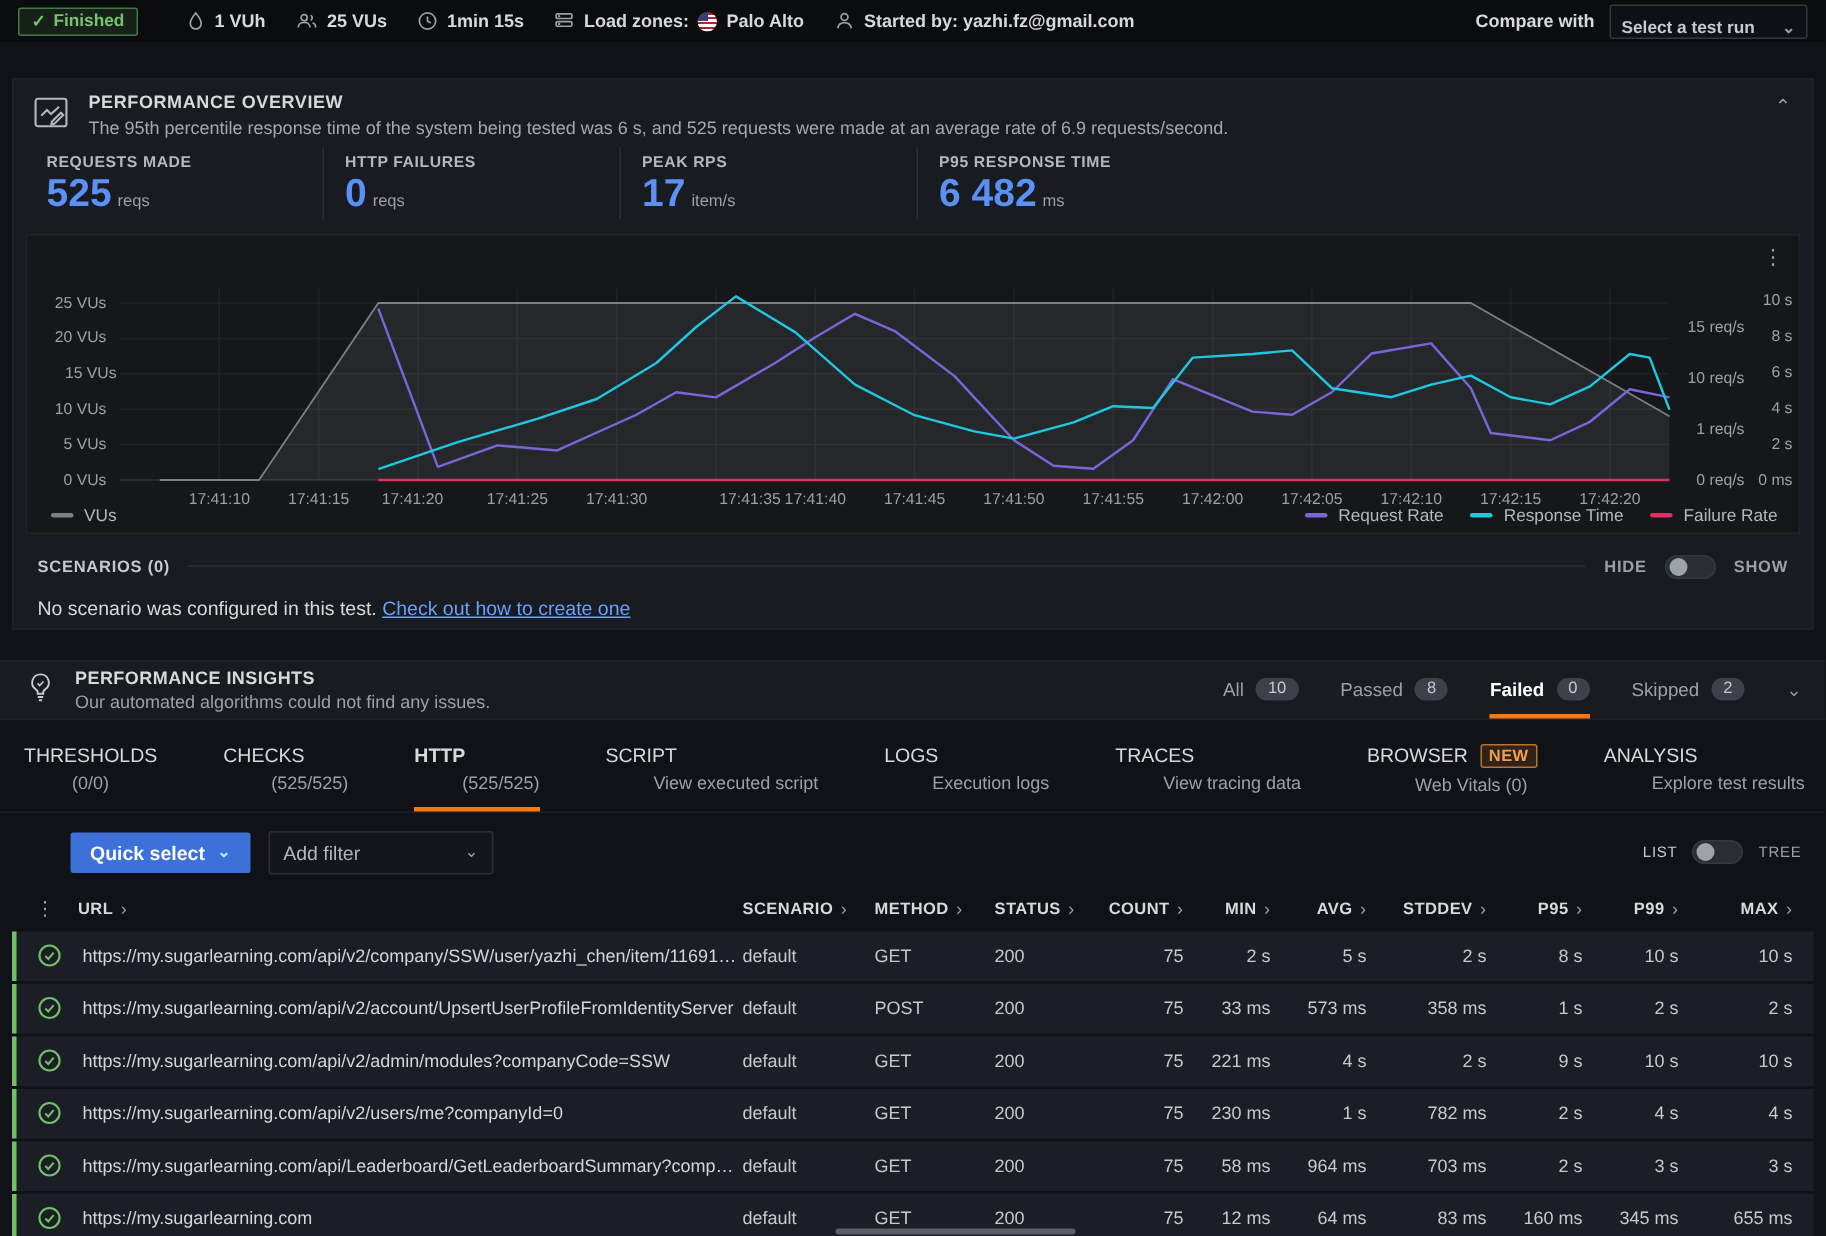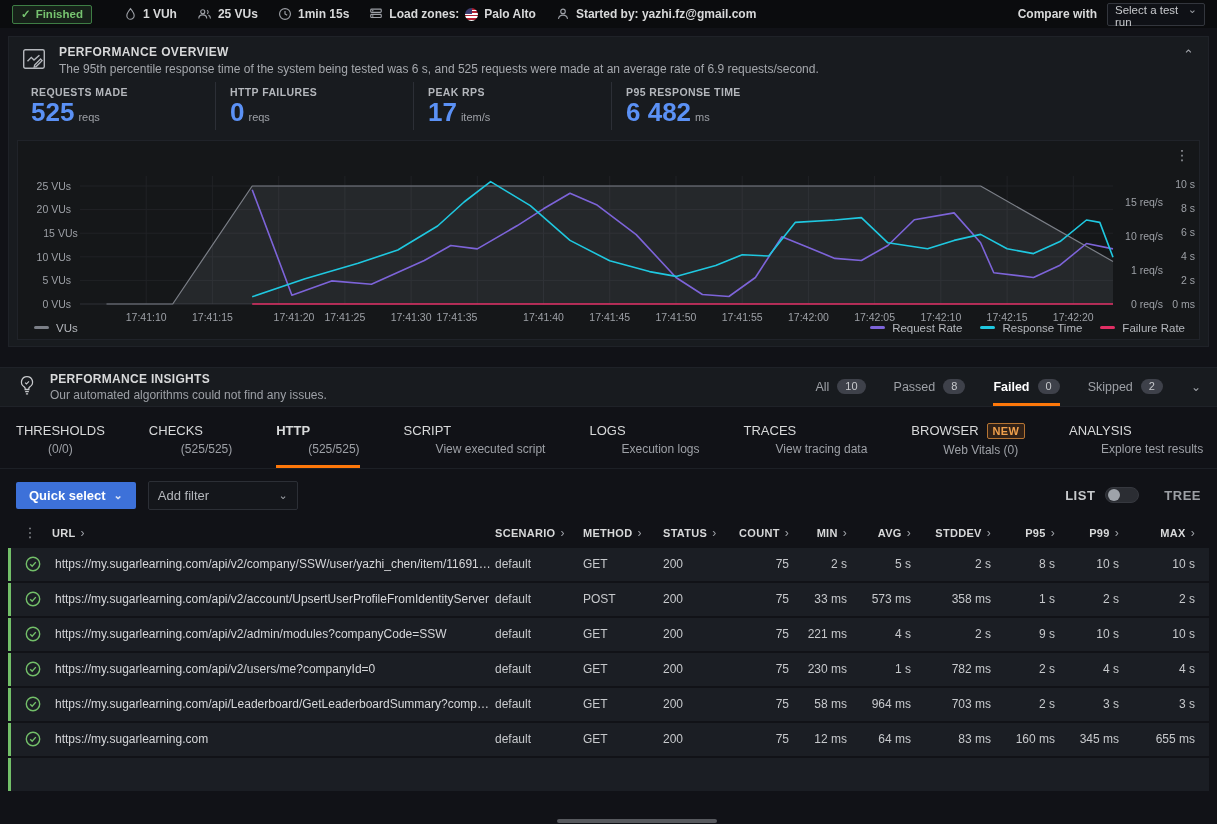--- a/index.html
+++ b/index.html
@@ -16,27 +16,27 @@
     color:#77c470; background:rgba(115,191,105,.12); padding:1px 8px 2px; border-radius:2px;
     font-size:11.5px; font-weight:700; }
   .tmetric { display:inline-flex; align-items:center; gap:6px; color:#d8d9da; font-size:12px; font-weight:700; }
   .tmetric svg { display:block; }
   .flag { width:13px; height:13px; border-radius:50%; display:inline-block; overflow:hidden;
     background:
       linear-gradient(#3c3b6e,#3c3b6e) no-repeat 0 0/55% 46%,
       repeating-linear-gradient(180deg,#b22234 0 1.7px,#ffffff 1.7px 3.3px); }
   .compare { margin-left:auto; display:flex; align-items:center; gap:10px; }
   .compare-label { font-size:12px; color:#d8d9da; font-weight:700; }
-  .select-box { width:98px; height:23px; background:#0f1116; border:1px solid #33363d; border-radius:2px;
-    display:flex; align-items:flex-start; justify-content:space-between; padding:0 7px;
-    font-size:11.5px; color:#c7c9cc; font-weight:400; cursor:pointer; }
+  .select-box { width:132px; height:23px; background:#0f1116; border:1px solid #33363d; border-radius:2px;
+    display:flex; align-items:flex-end; justify-content:space-between; padding:0 7px;
+    font-size:11.5px; color:#c7c9cc; font-weight:700; cursor:pointer; }
   .caret { color:#9da0a6; font-size:11px; line-height:1; }
   
   .panel { background:#181b1f; border:1px solid #1f2228; }
-  .overview { margin:8px 8px 0; padding-bottom:6px; position:relative; }
+  .overview { margin:24px 8px 0; padding-bottom:6px; position:relative; }
   .ov-header { display:flex; align-items:center; gap:12px; padding:8px 16px 4px 12px; }
   .ov-titles { display:flex; flex-direction:column; gap:3px; }
   .ov-title { font-size:12px; font-weight:700; color:#d8d9da; letter-spacing:.4px; }
   .ov-sub { font-size:12px; color:#a5a8ad; }
   .collapse-caret { position:absolute; right:14px; top:10px; color:#9da0a6; font-size:13px; cursor:pointer; }
   .ov-stats { display:flex; margin:2px 8px 10px; }
   .ov-stat { flex:0 0 198px; padding:4px 14px 2px; border-left:1px solid #2c2f36; }
   .ov-stat:first-child { border-left:none; }
   .ov-stat .lbl { font-size:10.5px; font-weight:700; color:#b4b7bc; letter-spacing:.4px; }
   .ov-stat .val { font-size:26px; font-weight:700; color:#5b91f5; line-height:1.15; }
@@ -81,27 +81,27 @@
   .tab-title { font-size:13px; color:#d8d9da; font-weight:500; display:flex; align-items:center; gap:8px; }
   .tab-sub { font-size:12px; color:#9da0a6; margin-top:4px;margin-left:32px; }
   .tab.active { border-bottom-color:#ff780a; }
   .tab.active .tab-title { font-weight:700; }
   .new-badge { font-size:11px; font-weight:700; color:#f0a04c; border:1px solid #b57433;
     background:rgba(235,123,24,.15); border-radius:2px; padding:1px 5px; letter-spacing:.3px; }
   
   .filter-row { margin:12px 16px 0; display:flex; align-items:center; gap:12px; }
   .btn-primary { background:#3d71d9; color:#fff; font-size:13px; font-weight:700; border:none;
     border-radius:2px; padding:6px 13px; display:inline-flex; align-items:center; gap:8px; cursor:pointer;
-    font-family:inherit; }
+    font-family:inherit;margin-left:31px; }
   .btn-primary .caret { color:#dbe4f7; }
   .add-filter { width:150px; height:29px; background:#14161b; border:1px solid #2c2f36; border-radius:2px;
     display:flex; align-items:center; justify-content:space-between; padding:0 9px; font-size:13px;
     color:#b4b7bc; cursor:pointer; }
   .list-tree { margin-left:auto; display:flex; align-items:center; gap:10px; }
-  .lt-lab { font-size:13px; font-weight:700; letter-spacing:.5px;margin-left:15px; }
+  .lt-lab { font-size:10px; font-weight:400; letter-spacing:.5px; }
   .lt-lab.on { color:#c7c9cc; } .lt-lab.off { color:#9da0a6; }
   
   .tbl { margin:8px 8px 0; }
   .tgrid { display:grid; grid-template-columns:44px minmax(0,1fr) 88px 80px 70px 70px 58px 64px 80px 64px 64px 76px; align-items:center; }
   .thead { height:30px; }
   .th { font-size:11px; font-weight:700; color:#d8d9da; letter-spacing:.3px; display:flex; align-items:center;
     gap:5px; cursor:pointer; }
   .th.right { justify-content:flex-end; padding-right:14px; }
   .sort { color:#9da0a6; font-weight:400; font-size:12px; }
   .kebab-cell { text-align:center; color:#9da0a6; font-size:13px; cursor:pointer; }
@@ -260,24 +260,24 @@
           <line x1="0" x2="1033" y1="104.4" y2="104.4" stroke="#202226"></line>
           <line x1="0" x2="1033" y1="128.0" y2="128.0" stroke="#2e3036"></line>
           <polygon points="26.5,128.0 92.7,128.0 172.2,10.0 900.6,10.0 1033.0,85.5 1033.0,128 26.5,128" fill="rgba(190,197,208,0.10)"></polygon>
           <polyline points="26.5,128.0 92.7,128.0 172.2,10.0 900.6,10.0 1033.0,85.5" fill="none" stroke="#7b7f87" stroke-width="1.2" stroke-linejoin="round"></polyline>
           <polyline points="172.2,13.8 211.9,119.2 251.6,104.9 291.4,108.3 344.3,84.5 370.8,69.5 397.3,72.9 437.0,49.8 463.5,32.8 490.0,17.2 516.5,28.7 556.2,58.6 596.0,101.5 622.4,118.5 648.9,120.5 675.4,101.5 701.9,60.7 728.4,71.6 754.9,82.4 781.4,84.5 807.9,69.5 834.3,43.7 874.1,36.9 900.6,66.8 913.8,96.7 953.5,101.5 980.0,89.2 1006.5,67.5 1033.0,72.9" fill="none" stroke="#7d64d9" stroke-width="1.6" stroke-linejoin="round"></polyline>
           <polyline points="172.2,120.8 225.1,102.8 278.1,87.2 317.8,74.0 357.6,50.0 384.1,26.0 410.6,5.6 450.3,29.6 490.0,64.4 529.7,84.8 569.5,95.6 596.0,100.4 635.7,89.6 662.2,78.8 688.7,80.0 715.2,46.4 754.9,44.0 781.4,41.6 807.9,66.8 847.6,72.8 874.1,64.4 900.6,58.4 927.1,72.8 953.5,77.6 980.0,65.6 1006.5,44.0 1019.8,46.4 1033.0,81.2" fill="none" stroke="#1fc8e0" stroke-width="1.6" stroke-linejoin="round"></polyline>
           <polyline points="172.2,128.0 1033.0,128.0" fill="none" stroke="#e02f64" stroke-width="1.6" stroke-linejoin="round"></polyline>
         </svg>
         <div class="axis-lab xlab" style="left: 94.2179px; top: 170px;">17:41:10</div>
         <div class="axis-lab xlab" style="left: 160.436px; top: 170px;">17:41:15</div>
-        <div class="axis-lab xlab" style="left: 242px; top: 170px;">17:41:20</div>
+        <div class="axis-lab xlab" style="left: 223px; top: 170px;">17:41:20</div>
         <div class="axis-lab xlab" style="left: 292.872px; top: 170px;">17:41:25</div>
         <div class="axis-lab xlab" style="left: 359.09px; top: 170px;">17:41:30</div>
-        <div class="axis-lab xlab" style="left: 405px; top: 170px;">17:41:35</div>
+        <div class="axis-lab xlab" style="left: 448px; top: 170px;">17:41:35</div>
         <div class="axis-lab xlab" style="left: 491.526px; top: 170px;">17:41:40</div>
         <div class="axis-lab xlab" style="left: 557.744px; top: 170px;">17:41:45</div>
         <div class="axis-lab xlab" style="left: 623.962px; top: 170px;">17:41:50</div>
         <div class="axis-lab xlab" style="left: 690.179px; top: 170px;">17:41:55</div>
         <div class="axis-lab xlab" style="left: 756.397px; top: 170px;">17:42:00</div>
         <div class="axis-lab xlab" style="left: 822.615px; top: 170px;">17:42:05</div>
         <div class="axis-lab xlab" style="left: 888.833px; top: 170px;">17:42:10</div>
         <div class="axis-lab xlab" style="left: 955.051px; top: 170px;">17:42:15</div>
         <div class="axis-lab xlab" style="left: 1021.27px; top: 170px;">17:42:20</div>
         <div class="axis-lab " style="left: 0px; width: 53px; text-align: right; top: 39px;">25 VUs</div>
@@ -290,20 +290,32 @@
         <div class="axis-lab " style="left: 1099px; width: 46px; text-align: right; top: 89px;">10 req/s</div>
         <div class="axis-lab " style="left: 1099px; width: 46px; text-align: right; top: 123px;">1 req/s</div>
         <div class="axis-lab " style="left: 1099px; width: 46px; text-align: right; top: 157px;">0 req/s</div>
         <div class="axis-lab " style="left: 1149px; width: 28px; text-align: right; top: 37px;">10 s</div>
         <div class="axis-lab " style="left: 1149px; width: 28px; text-align: right; top: 61px;">8 s</div>
         <div class="axis-lab " style="left: 1149px; width: 28px; text-align: right; top: 85px;">6 s</div>
         <div class="axis-lab " style="left: 1149px; width: 28px; text-align: right; top: 109px;">4 s</div>
         <div class="axis-lab " style="left: 1149px; width: 28px; text-align: right; top: 133px;">2 s</div>
         <div class="axis-lab " style="left: 1149px; width: 28px; text-align: right; top: 157px;">0 ms</div>
       </div>
+    <div class="scenarios">
+      <div class="sc-row">
+        <span class="sc-title">SCENARIOS (0)</span>
+        <span class="sc-line"></span>
+        <span class="tog-lab">HIDE</span>
+        <span class="toggle"></span>
+        <span class="tog-lab">SHOW</span>
+      </div>
+      <div class="sc-msg">
+        <span>No scenario was configured in this test. </span><a>Check out how to create one</a>
+      </div>
+    </div>
   </section>
 
   <section class="panel insights">
     <div class="ins-left">
       <span id="ins-icon"><svg width="22" height="22" viewBox="0 0 24 24" fill="none" stroke="#c7c9cc" stroke-width="1.4">
             <path d="M12 2.8a6 6 0 0 0-3.2 11.1c.7.5 1.2 1.2 1.2 2v1h4v-1c0-.8.5-1.5 1.2-2A6 6 0 0 0 12 2.8Z"></path>
             <path d="M10 19.3h4M10.8 21.6h2.4"></path>
             <path d="m9.9 9.4 1.5 1.5 2.8-2.9" stroke-width="1.2"></path>
           </svg></span>
       <div class="ins-titles">

